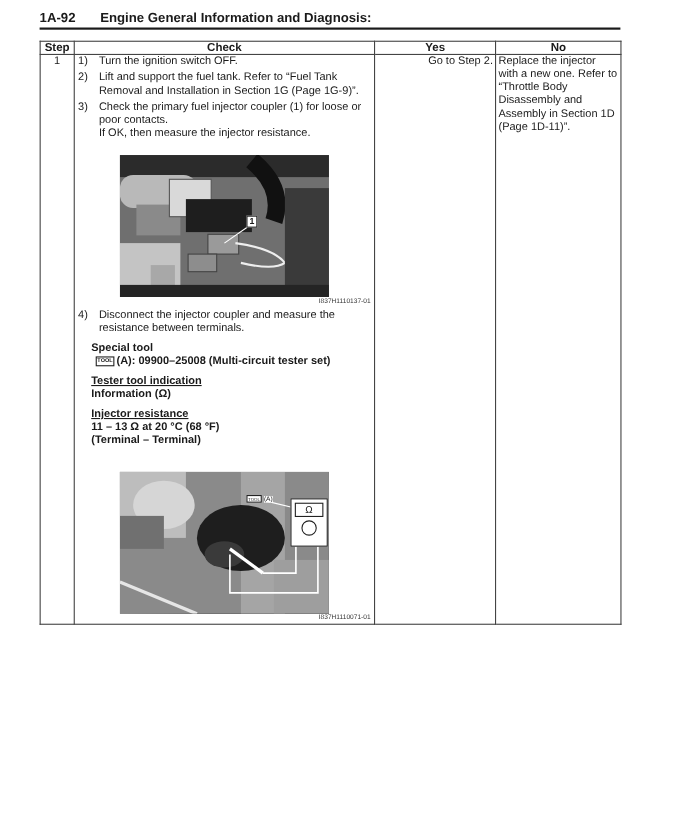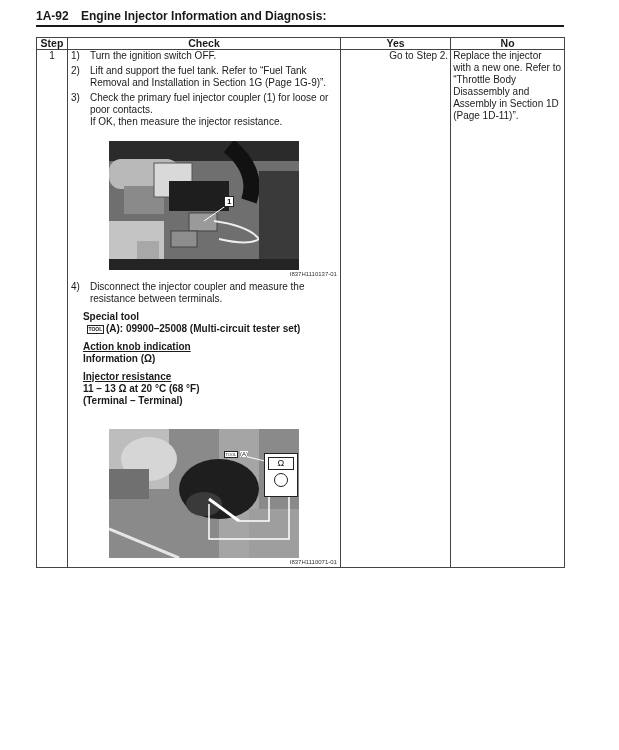--- a/index.html
+++ b/index.html
@@ -1,20 +1,20 @@
 <!DOCTYPE html>
 <html><head>
 <meta charset="utf-8">
 <style>
   html, body { margin: 0; padding: 0; background: #ffffff; }
   body { width: 619px; height: 750px; position: relative; overflow: hidden;
          font-family: "Liberation Sans", sans-serif; color: #1a1a1a; }
   .page-header { position: absolute; left: 36px; top: 9px; width: 528px;
                  font-weight: bold; font-size: 12px; }
-  .page-header .pg { margin-right: 9px; }
+  .page-header .pg { margin-right: 19px; }
   .header-rule { position: absolute; left: 36px; top: 25px; width: 528px; height: 2px; background: #1a1a1a; }
 
   table.diag { position: absolute; left: 36px; top: 37px; width: 529px;
                border-collapse: collapse; font-size: 10px; line-height: 12px; }
   table.diag th, table.diag td { border: 1px solid #444; padding: 0 2px; vertical-align: top; }
   table.diag th { font-weight: bold; font-size: 10.5px; height: 11px; line-height: 11px; text-align: center; }
   table.diag td.c-step { width: 26px; text-align: center; }
   table.diag td.c-action { width: 268px; padding-left: 3px; }
   table.diag td.c-yes { width: 107px; text-align: right; }
   table.diag td.c-no { width: 110px; }
@@ -36,21 +36,21 @@
                font-size: 5px; line-height: 7px; text-align: center; vertical-align: middle; margin-right: 2px; background: #fff; }
   .callout { position: absolute; background: #fff; border: 1px solid #222; font-size: 8px; line-height: 9px;
              padding: 0 2px; font-weight: bold; }
   .meter { position: absolute; background: #fff; border: 1px solid #222; }
 </style>
 </head>
 <body>
 
 <div class="page-header">
   <span class="pg">1A-92</span>
-  <span>Engine Injector Information and Diagnosis:</span>
+  <span>Engine General Information and Diagnosis:</span>
 </div>
 <div class="header-rule"></div>
 
 <table class="diag">
   <thead>
     <tr>
       <th>Step</th>
       <th>Check</th>
       <th>Yes</th>
       <th>No</th>
@@ -107,21 +107,21 @@
         </div>
 
         <div class="indent">
           <div class="spec-title">Special tool</div>
           <div class="spec-val" style="padding-left:4px">
             <span class="tool-icon">TOOL</span><span>(A):  09900–25008 (Multi-circuit tester set)</span>
           </div>
         </div>
 
         <div class="indent">
-          <div class="spec-title ul">Action knob indication</div>
+          <div class="spec-title ul">Tester tool indication</div>
           <div class="spec-val">Information (Ω)</div>
         </div>
 
         <div class="indent">
           <div class="spec-title ul">Injector resistance</div>
           <div class="spec-val">11 – 13 Ω at 20 °C (68 °F)</div>
           <div class="spec-val">(Terminal – Terminal)</div>
         </div>
 
         <div style="height:22px"></div>

